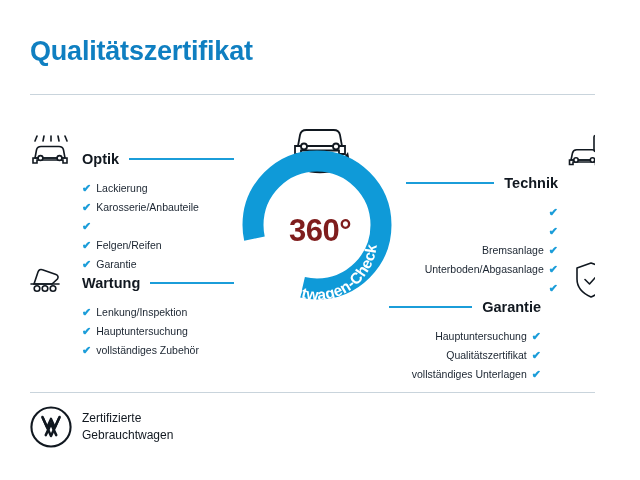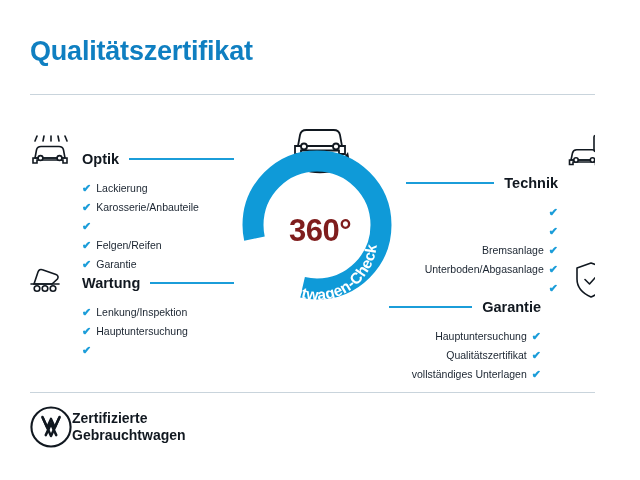--- a/index.html
+++ b/index.html
@@ -151,23 +151,23 @@
     top: 406px;
     display: flex;
     align-items: center;
   }
   .vw-logo {
     width: 42px;
     height: 42px;
     flex: 0 0 auto;
   }
   .footer-text {
-    margin-left: 0;
-    font-size: 14px;
-    font-weight: bold;
+    margin-left: 10px;
+    font-size: 12px;
+    font-weight: normal;
     color: #111820;
     line-height: 17px;
   }
 </style>
 </head>
 <body>
 
 <div id="page">
 
   <div class="title">Qualitätszertifikat</div>
@@ -268,20 +268,21 @@
       <div class="item">
         <span class="check">✔</span>
         <span>Lenkung/Inspektion</span>
       </div>
       <div class="item">
         <span class="check">✔</span>
         <span>Hauptuntersuchung</span>
       </div>
       <div class="item">
         <span class="check">✔</span>
+        <span>vollständiges Zubehör</span>
       </div>
     </div>
   </div>
 
   <div class="blk-icon" style="left:572px; top:261px;">
     <svg width="38" height="38" viewBox="0 0 38 38" fill="none" stroke="#111820" stroke-width="1.6" stroke-linecap="round" stroke-linejoin="round">
       <path d="M19 2 L33 7 V18 C33 27 27 32.5 19 36 C11 32.5 5 27 5 18 V7 Z"></path>
       <path d="M13 18.5 L17.5 23 L26 13.5"></path>
     </svg>
   </div>

